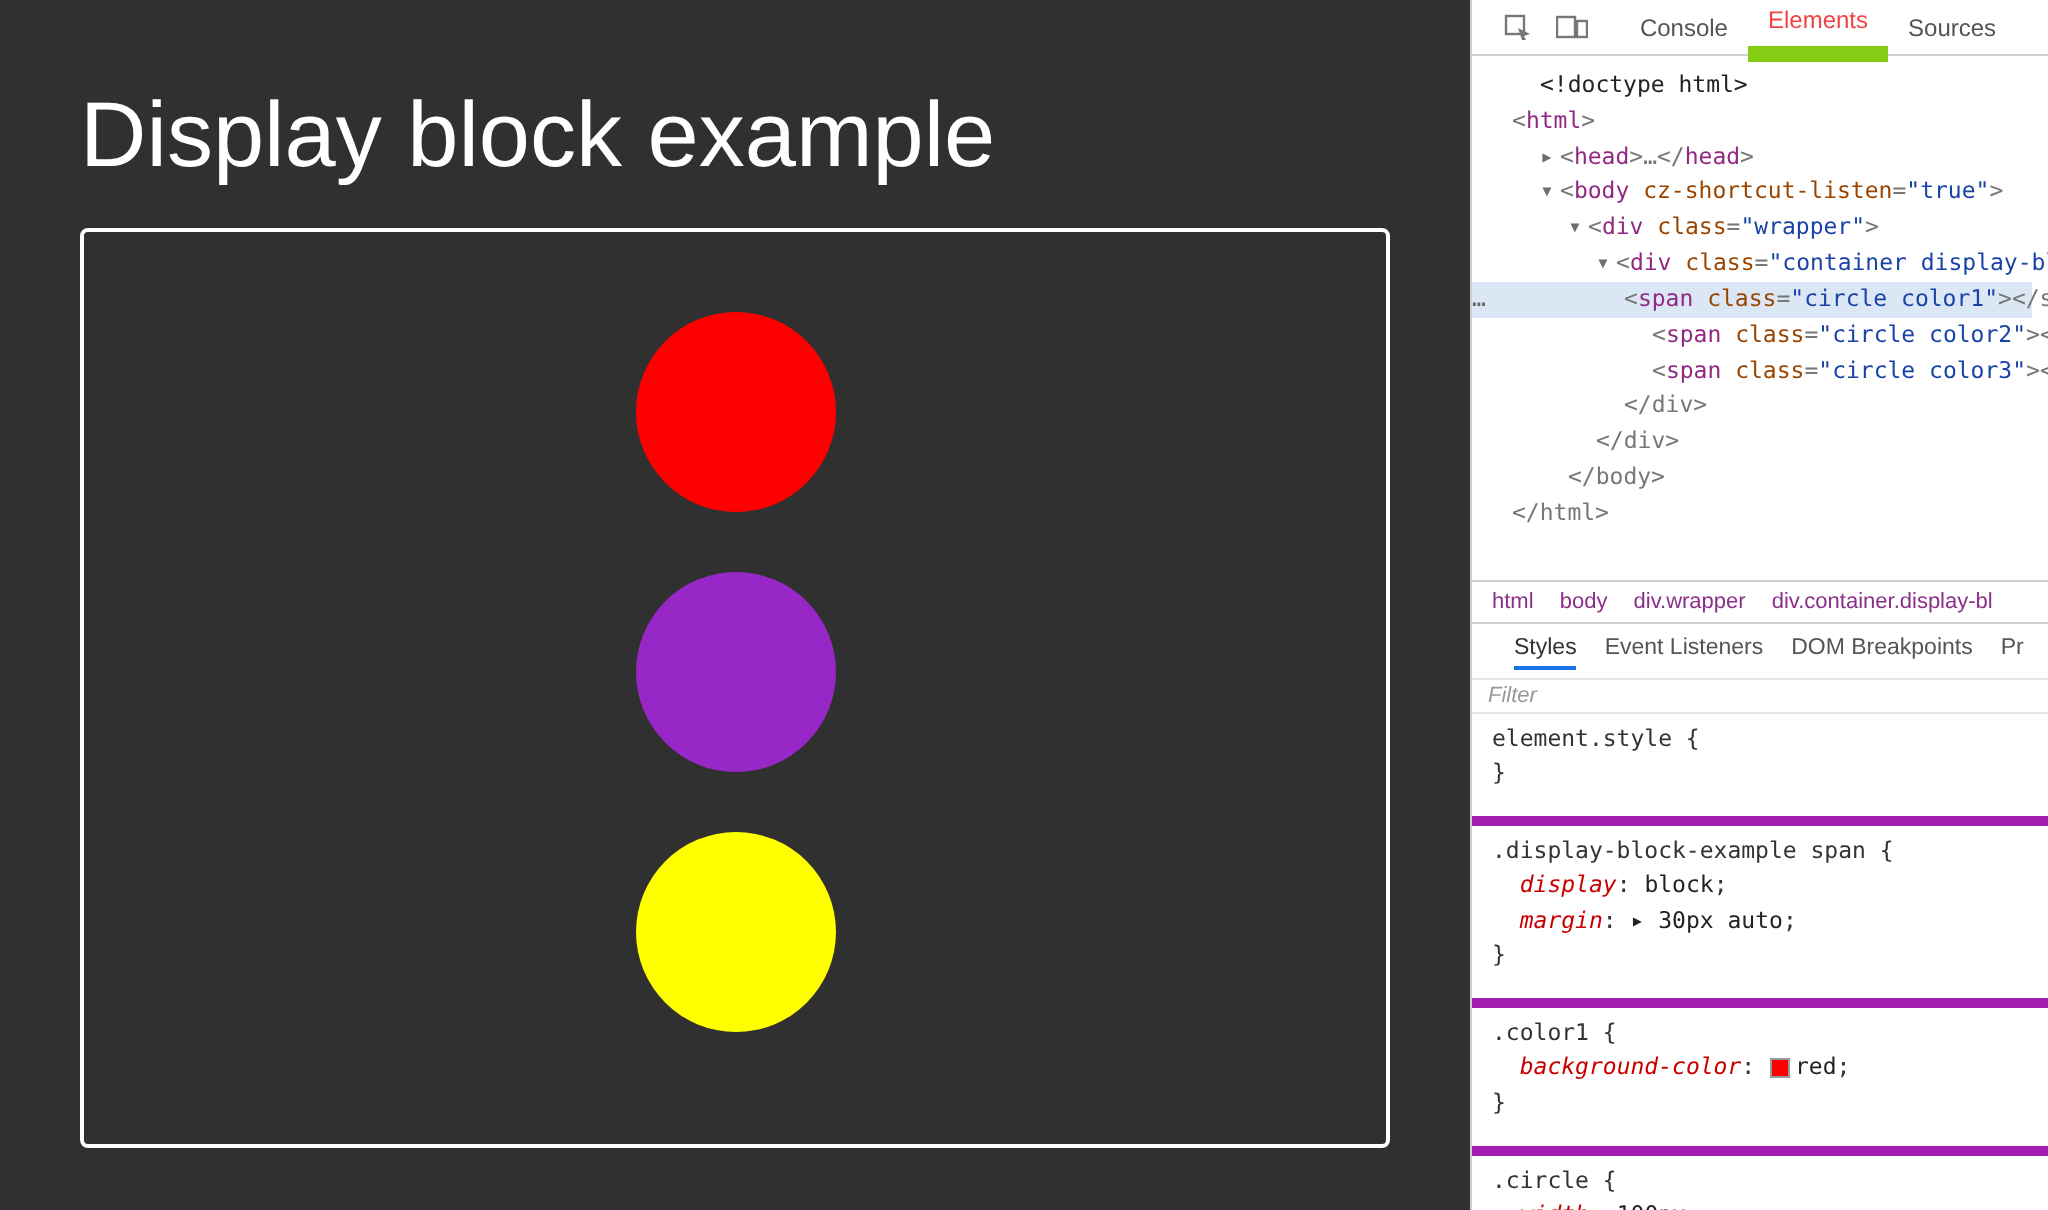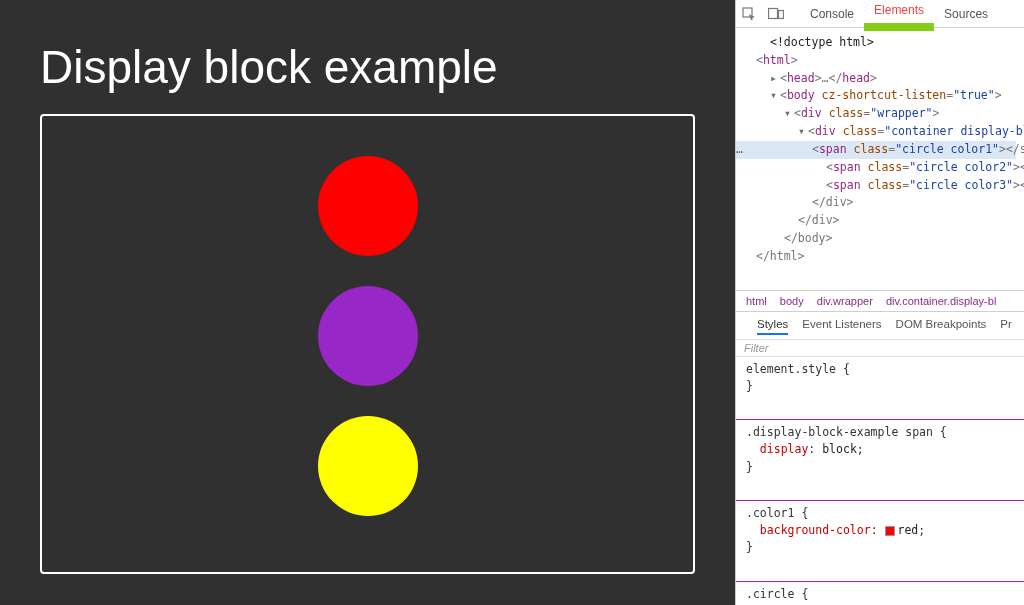--- a/index.html
+++ b/index.html
@@ -60,20 +60,21 @@
     overflow: hidden;
   }
   .dt-toolbar {
     display: flex;
     align-items: center;
     gap: 4px;
     border-bottom: 1px solid #d0d0d0;
     height: 28px;
     padding: 0 6px;
     color: #666;
+    justify-content: center;
   }
   .dt-toolbar .spacer { width: 4px; }
   .dt-toolbar svg { display: block; }
   .dt-tabs {
     display: flex;
     align-items: center;
     margin-left: 12px;
   }
   .dt-tabs span {
     padding: 6px 10px;
@@ -150,26 +151,26 @@
     font-style: italic;
     font-size: 11px;
   }
   .styles-panel {
     font-family: Menlo, Consolas, monospace;
     font-size: 11.5px;
     overflow: hidden;
     flex: 1;
   }
   .rule-block {
-    border-bottom: 1px solid #a21caf;
-    padding: 4px 10px 24px 10px;
+    border-bottom: 5px solid #a21caf;
+    padding: 4px 10px 13px 10px;
     line-height: 1.5;
   }
   .selector { color: #333; }
-  .prop { color: #c80000; }
+  .prop { color: #c80000; font-style: italic; }
   .propval { color: #222; }
   .swatch-red {
     display: inline-block;
     width: 10px; height: 10px;
     background: red;
     border: 1px solid #999;
     vertical-align: middle;
     margin-right: 3px;
   }
 </style>
@@ -243,20 +244,21 @@
     <div class="filter">Filter</div>
 
     <div class="styles-panel">
       <div class="rule-block">
         <div class="selector">element.style {</div>
         <div>}</div>
       </div>
       <div class="rule-block">
         <div class="selector">.display-block-example span {</div>
         <div>&nbsp;&nbsp;<span class="prop">display</span>: <span class="propval">block</span>;</div>
+        <div>&nbsp;&nbsp;<span class="prop">margin</span>: <span class="propval">▸ 30px auto</span>;</div>
         <div>}</div>
       </div>
       <div class="rule-block">
         <div class="selector">.color1 {</div>
         <div>&nbsp;&nbsp;<span class="prop">background-color</span>: <span class="swatch-red"></span><span class="propval">red</span>;</div>
         <div>}</div>
       </div>
       <div class="rule-block">
         <div class="selector">.circle {</div>
         <div>&nbsp;&nbsp;<span class="prop">width</span>: <span class="propval">100px</span>;</div>

